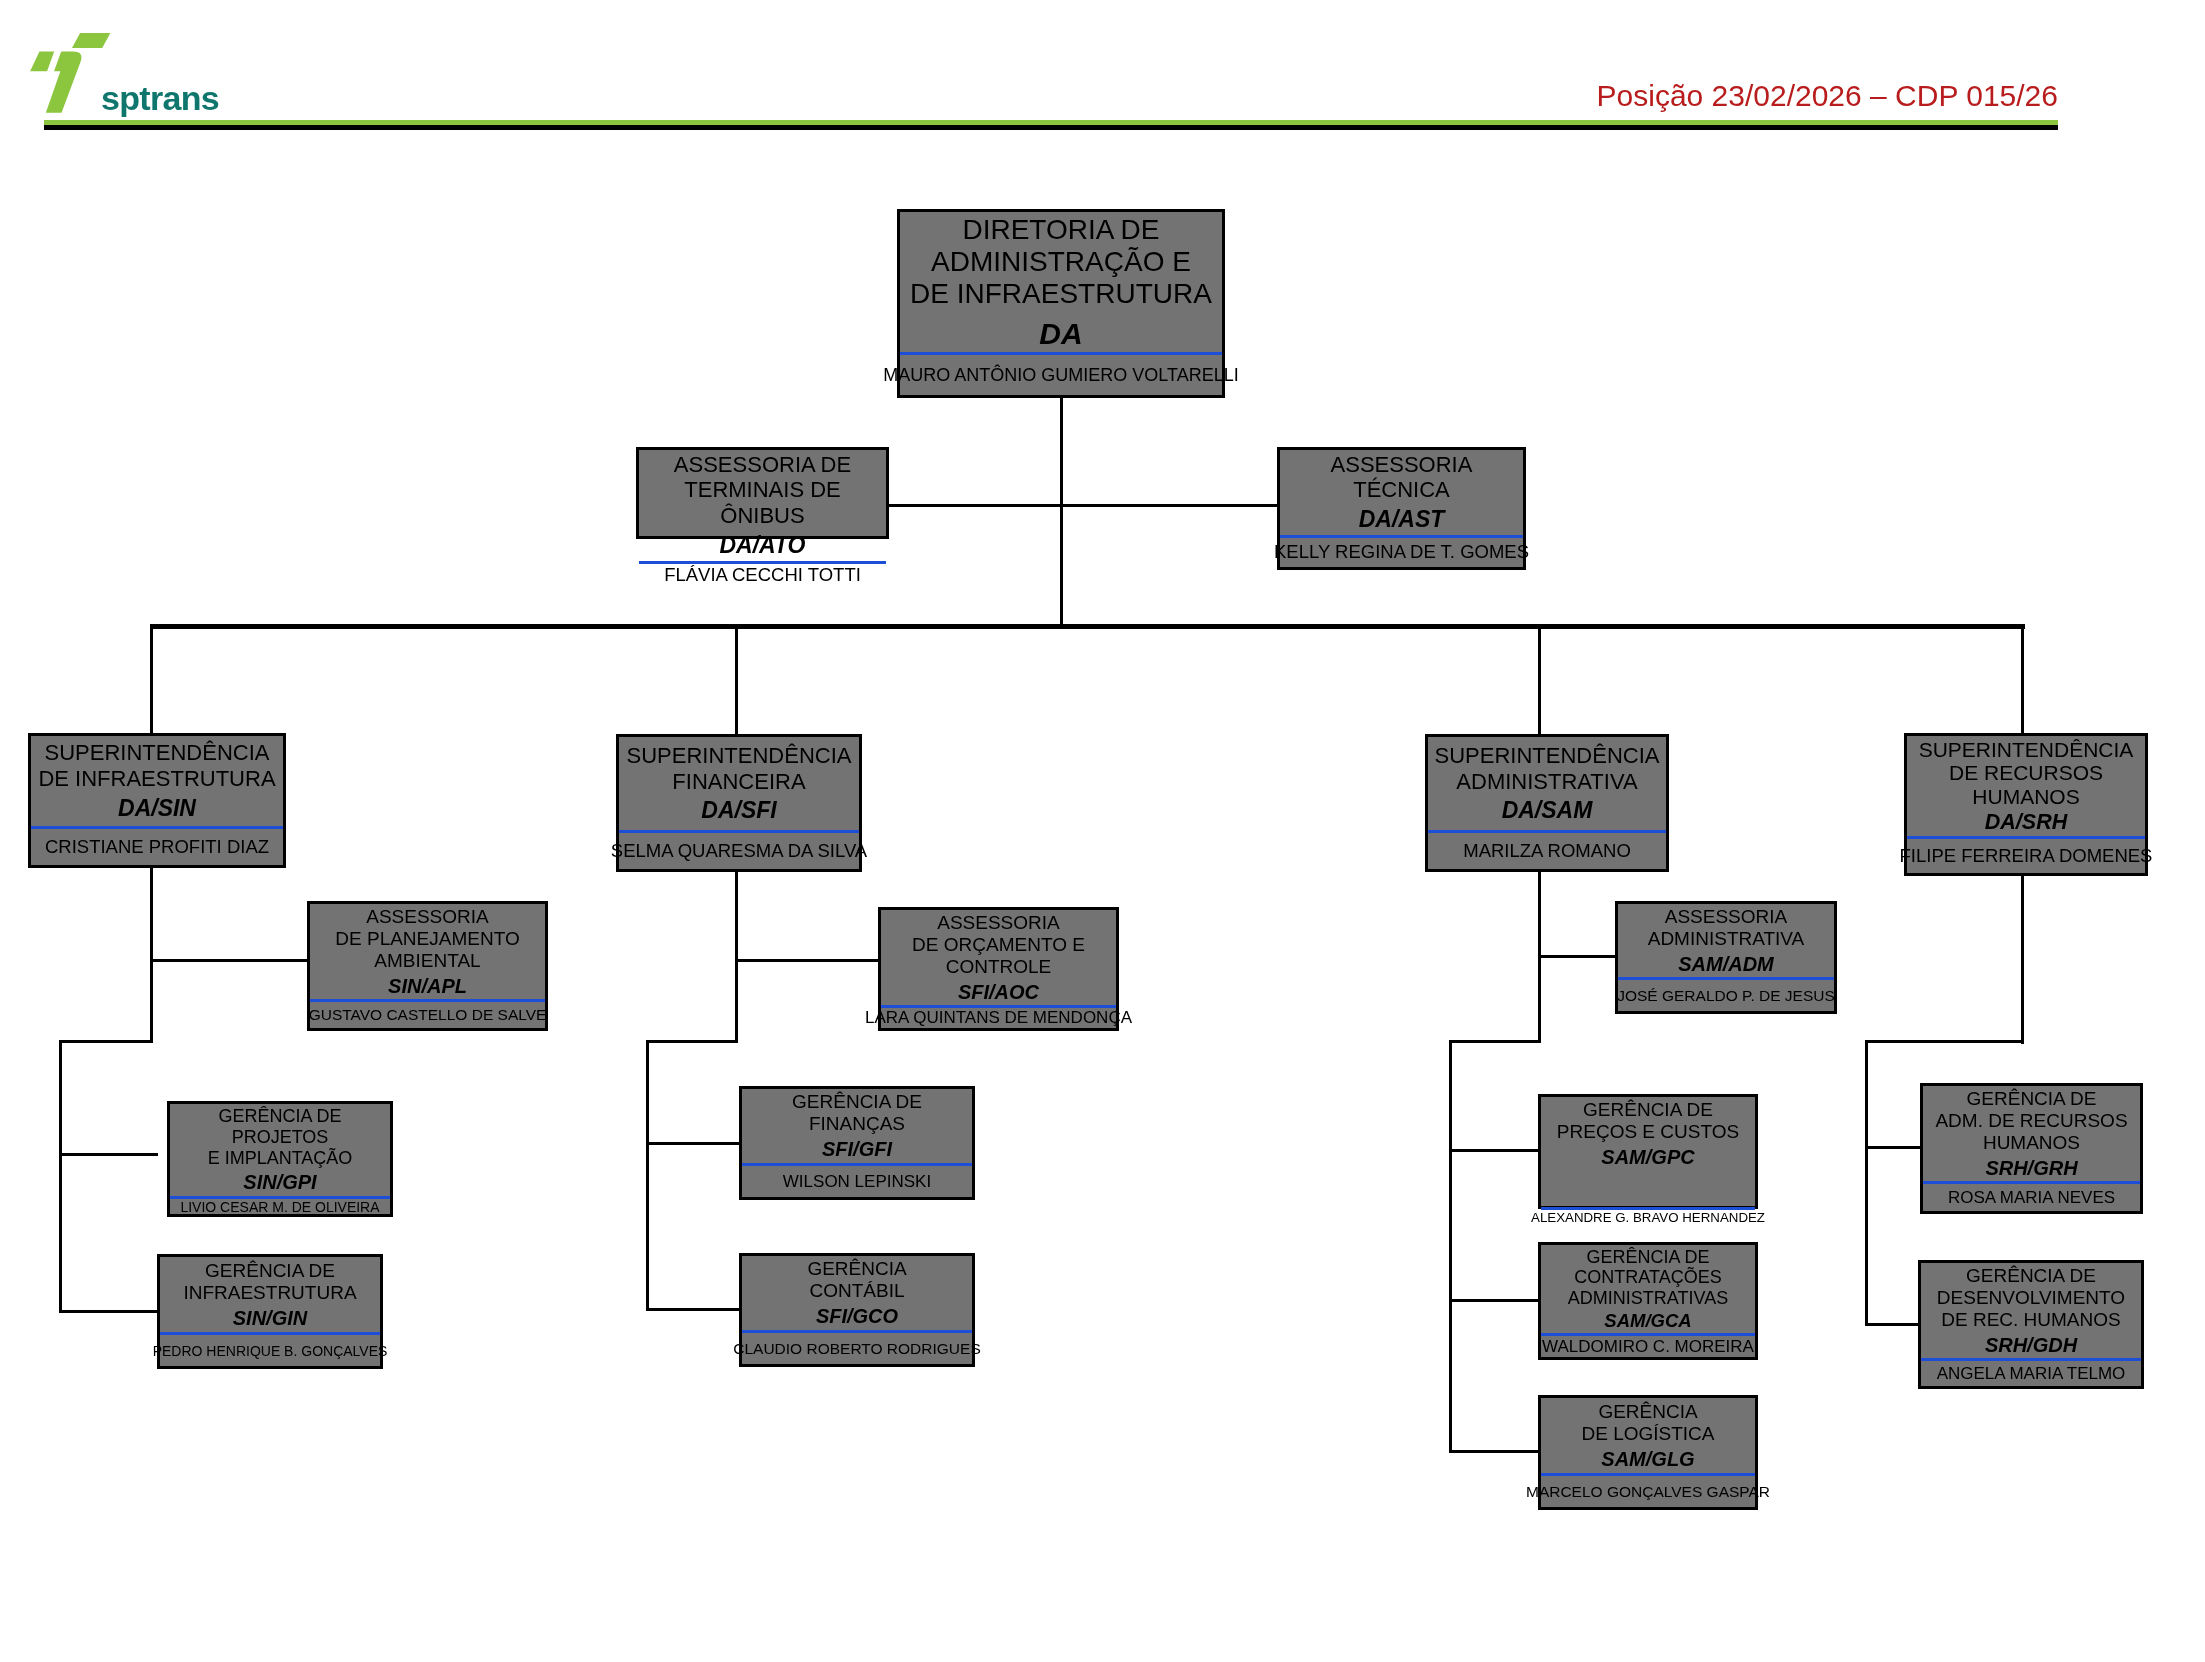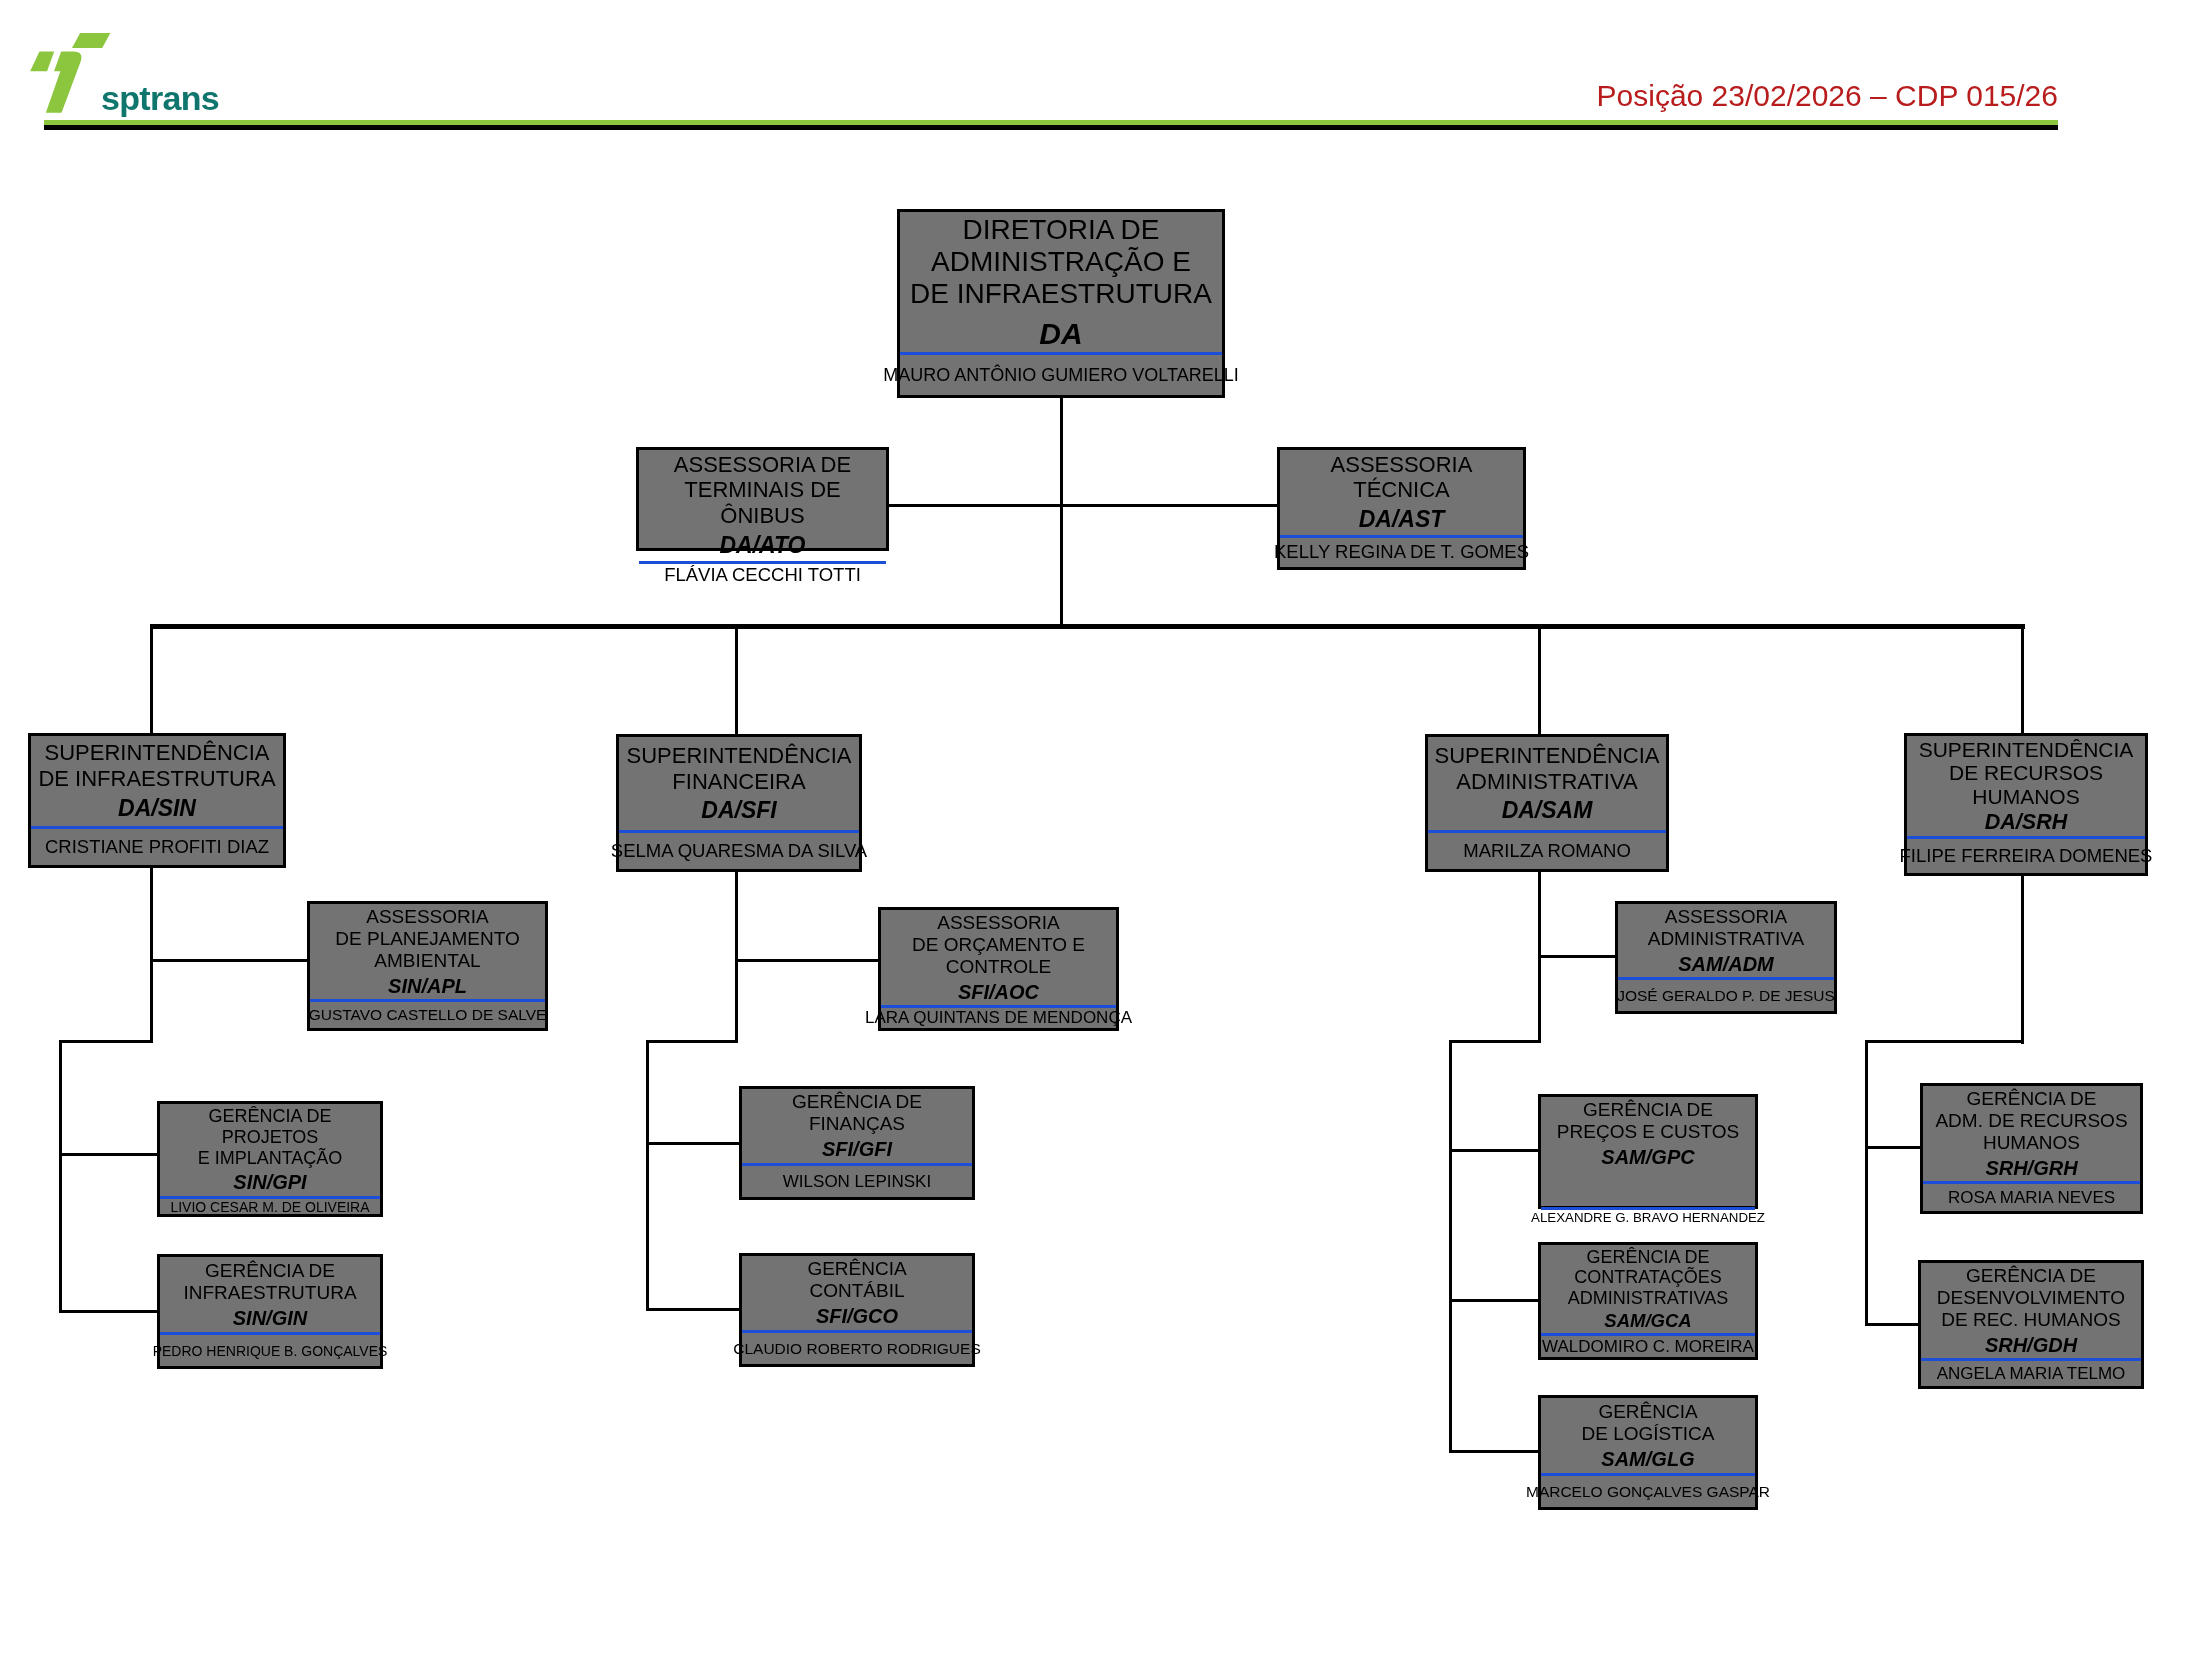--- a/index.html
+++ b/index.html
@@ -109,21 +109,21 @@
   <div class="box lvl0" style="left:897px;top:209px;width:328px;height:189px;">
     <div class="title-wrap">
       <div class="title">DIRETORIA DE
 ADMINISTRAÇÃO E
 DE INFRAESTRUTURA</div>
       <div class="code">DA</div>
     </div>
     <div class="name">MAURO ANTÔNIO GUMIERO VOLTARELLI</div>
   </div>
 
-  <div class="box lvl1" style="left:636px;top:447px;width:253px;height:104px;">
+  <div class="box lvl1" style="left:636px;top:447px;width:253px;height:92px;">
     <div class="title-wrap">
       <div class="title">ASSESSORIA DE
 TERMINAIS DE ÔNIBUS</div>
       <div class="code">DA/ATO</div>
     </div>
     <div class="name">FLÁVIA CECCHI TOTTI</div>
   </div>
 
   <div class="box lvl1" style="left:1277px;top:447px;width:249px;height:123px;">
     <div class="title-wrap">
@@ -174,21 +174,21 @@
   <div class="box lvl2" style="left:307px;top:901px;width:241px;height:130px;">
     <div class="title-wrap">
       <div class="title">ASSESSORIA
 DE PLANEJAMENTO
 AMBIENTAL</div>
       <div class="code">SIN/APL</div>
     </div>
     <div class="name name-sm">GUSTAVO CASTELLO DE SALVE</div>
   </div>
 
-  <div class="box lvl2 t-sm" style="left:157px;top:1101px;width:226px;height:116px;">
+  <div class="box lvl2 t-sm" style="left:167px;top:1101px;width:226px;height:116px;">
     <div class="title-wrap">
       <div class="title">GERÊNCIA DE PROJETOS
 E IMPLANTAÇÃO</div>
       <div class="code">SIN/GPI</div>
     </div>
     <div class="name name-xs">LIVIO CESAR M. DE OLIVEIRA</div>
   </div>
 
   <div class="box lvl2" style="left:157px;top:1254px;width:226px;height:115px;">
     <div class="title-wrap">

